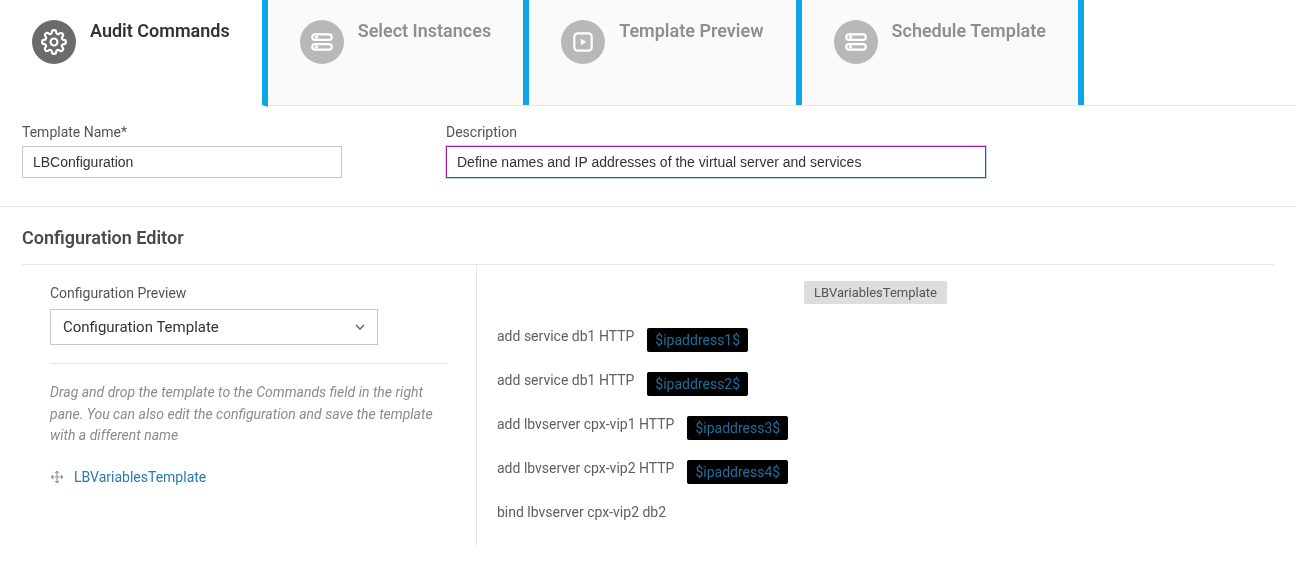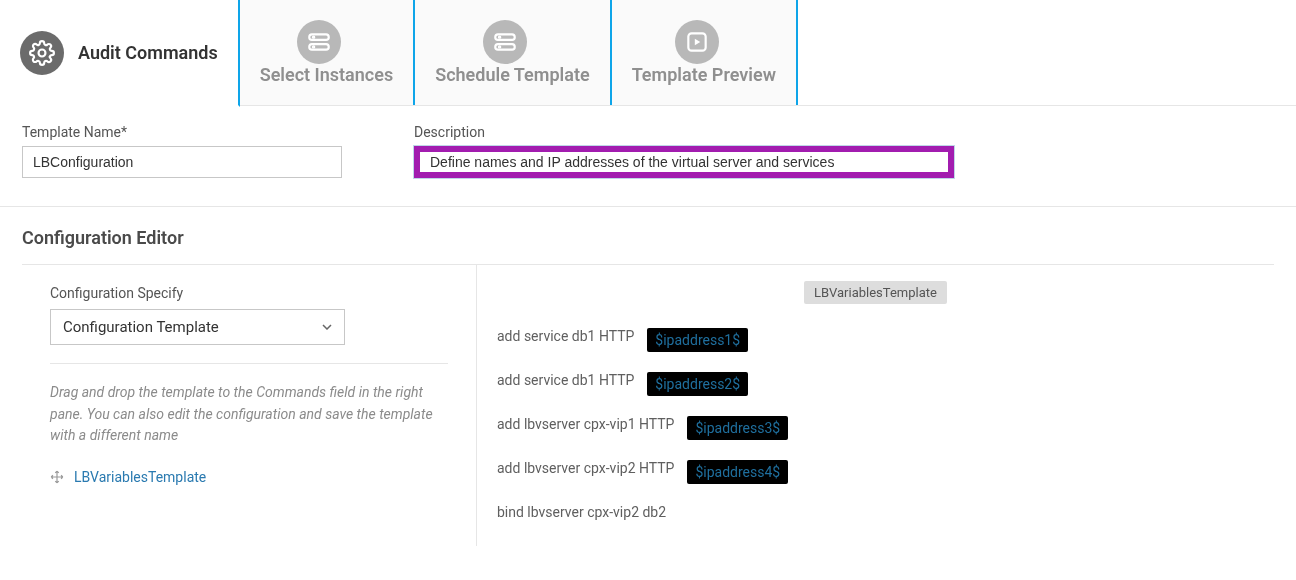--- a/index.html
+++ b/index.html
@@ -9,34 +9,33 @@
     color: #333;
     font-size: 14px;
   }
   .wizard-steps {
     display: flex;
     border-bottom: 1px solid #e6e6e6;
     background: #fff;
   }
   .step {
     display: flex;
-    align-items: center;
-    padding: 20px 20px;
-    border-right: 2px solid #0ea5e9;
+    align-items: flex-start;
+    padding: 20px 32px;
+    border-right: 6px solid #0ea5e9;
     cursor: pointer;
     min-height: 105px;
   }
   .step.active {
     background: #fff;
     border-bottom: 2px solid #fff;
     margin-bottom: -2px;
   }
   .step:not(.active) {
     background: #fafafa;
-    flex-direction: column;
   }
   .step-icon {
     width: 44px;
     height: 44px;
     border-radius: 50%;
     display: flex;
     align-items: center;
     justify-content: center;
     margin-right: 14px;
     flex-shrink: 0;
@@ -46,40 +45,40 @@
   .step-label {
     font-size: 18px;
     font-weight: 600;
   }
   .step.active .step-label { color: #333; }
   .step:not(.active) .step-label { color: #8f8f8f; }
 
   .form-row {
     display: flex;
     padding: 18px 8px 28px 22px;
-    gap: 72px;
+    gap: 104px;
     border-bottom: 1px solid #e6e6e6;
   }
   .form-field { display: flex; flex-direction: column; }
   .field-label {
     font-size: 14px;
     color: #555;
     margin-bottom: 6px;
   }
   .text-input {
     height: 32px;
     border: 1px solid #c7c7c7;
     padding: 0 10px;
     font-size: 14px;
     color: #333;
     background: #fff;
   }
   .text-input.wide { width: 540px; }
   .text-input.narrow { width: 320px; }
-  .focused { border: 6px solid #a21caf; box-shadow: 0 0 0 1px rgba(42,122,176,.3); }
+  .focused { border: 1px solid #a21caf; box-shadow: 0 0 0 1px rgba(42,122,176,.3); }
 
   .section-title {
     font-size: 18px;
     font-weight: 600;
     color: #4a4a4a;
     padding: 20px 33px 16px 22px;
   }
 
   .editor-region {
     display: flex;
@@ -95,21 +94,21 @@
     flex: 1;
     padding: 16px 20px;
   }
   .cfg-source-label {
     font-size: 14px;
     color: #555;
     margin-bottom: 8px;
     display: block;
   }
   .select-box {
-    width: 295px;
+    width: 328px;
     height: 36px;
     border: 1px solid #c7c7c7;
     display: flex;
     align-items: center;
     justify-content: space-between;
     padding: 0 12px;
     font-size: 15px;
     color: #333;
     cursor: pointer;
     background: #fff;
@@ -184,58 +183,58 @@
         <circle cx="7" cy="16.5" r="0.6" fill="#fff"></circle>
       </svg>
     </div>
     <span class="step-label">Select Instances</span>
   </div>
 
 
   <div class="step">
     <div class="step-icon">
       <svg width="26" height="26" viewBox="0 0 24 24" fill="none" stroke="#fff" stroke-width="2">
+        <rect x="4" y="4" width="16" height="16" rx="3"></rect>
+        <path d="M10 9l5 3-5 3V9z" fill="#fff" stroke="none"></path>
+      </svg>
+    </div>
+    <span class="step-label">Template Preview</span>
+  </div>
+
+  <div class="step">
+    <div class="step-icon">
+      <svg width="26" height="26" viewBox="0 0 24 24" fill="none" stroke="#fff" stroke-width="2">
         <rect x="3" y="5" width="18" height="5" rx="2.5"></rect>
         <rect x="3" y="14" width="18" height="5" rx="2.5"></rect>
         <circle cx="7" cy="7.5" r="0.6" fill="#fff"></circle>
         <circle cx="7" cy="16.5" r="0.6" fill="#fff"></circle>
       </svg>
     </div>
     <span class="step-label">Schedule Template</span>
   </div>
 
-  <div class="step">
-    <div class="step-icon">
-      <svg width="26" height="26" viewBox="0 0 24 24" fill="none" stroke="#fff" stroke-width="2">
-        <rect x="4" y="4" width="16" height="16" rx="3"></rect>
-        <path d="M10 9l5 3-5 3V9z" fill="#fff" stroke="none"></path>
-      </svg>
-    </div>
-    <span class="step-label">Template Preview</span>
-  </div>
-
 </div>
 
 <div class="form-row">
   <div class="form-field">
     <label class="field-label">Template Name*</label>
     <input class="text-input narrow" type="text" value="LBConfiguration" style="">
   </div>
   <div class="form-field">
     <label class="field-label">Description</label>
     <input class="text-input wide focused" type="text" value="Define names and IP addresses of the virtual server and services" style="">
   </div>
 </div>
 
 <div class="section-title">Configuration Editor</div>
 
 <div class="editor-region">
 
   <div class="editor-left">
-    <span class="cfg-source-label">Configuration Specify</span>
+    <span class="cfg-source-label">Configuration Preview</span>
     <div class="select-box">
       <span>Configuration Template</span>
       <svg width="10" height="6" viewBox="0 0 10 6">
         <path d="M1 1l4 4 4-4" stroke="#666" stroke-width="1.5" fill="none"></path>
       </svg>
     </div>
     <hr class="hr-line">
     <p class="help-text">Drag and drop the template to the Commands field in the right pane. You can also edit the configuration and save the template with a different name</p>
 
     <div class="template-item">

